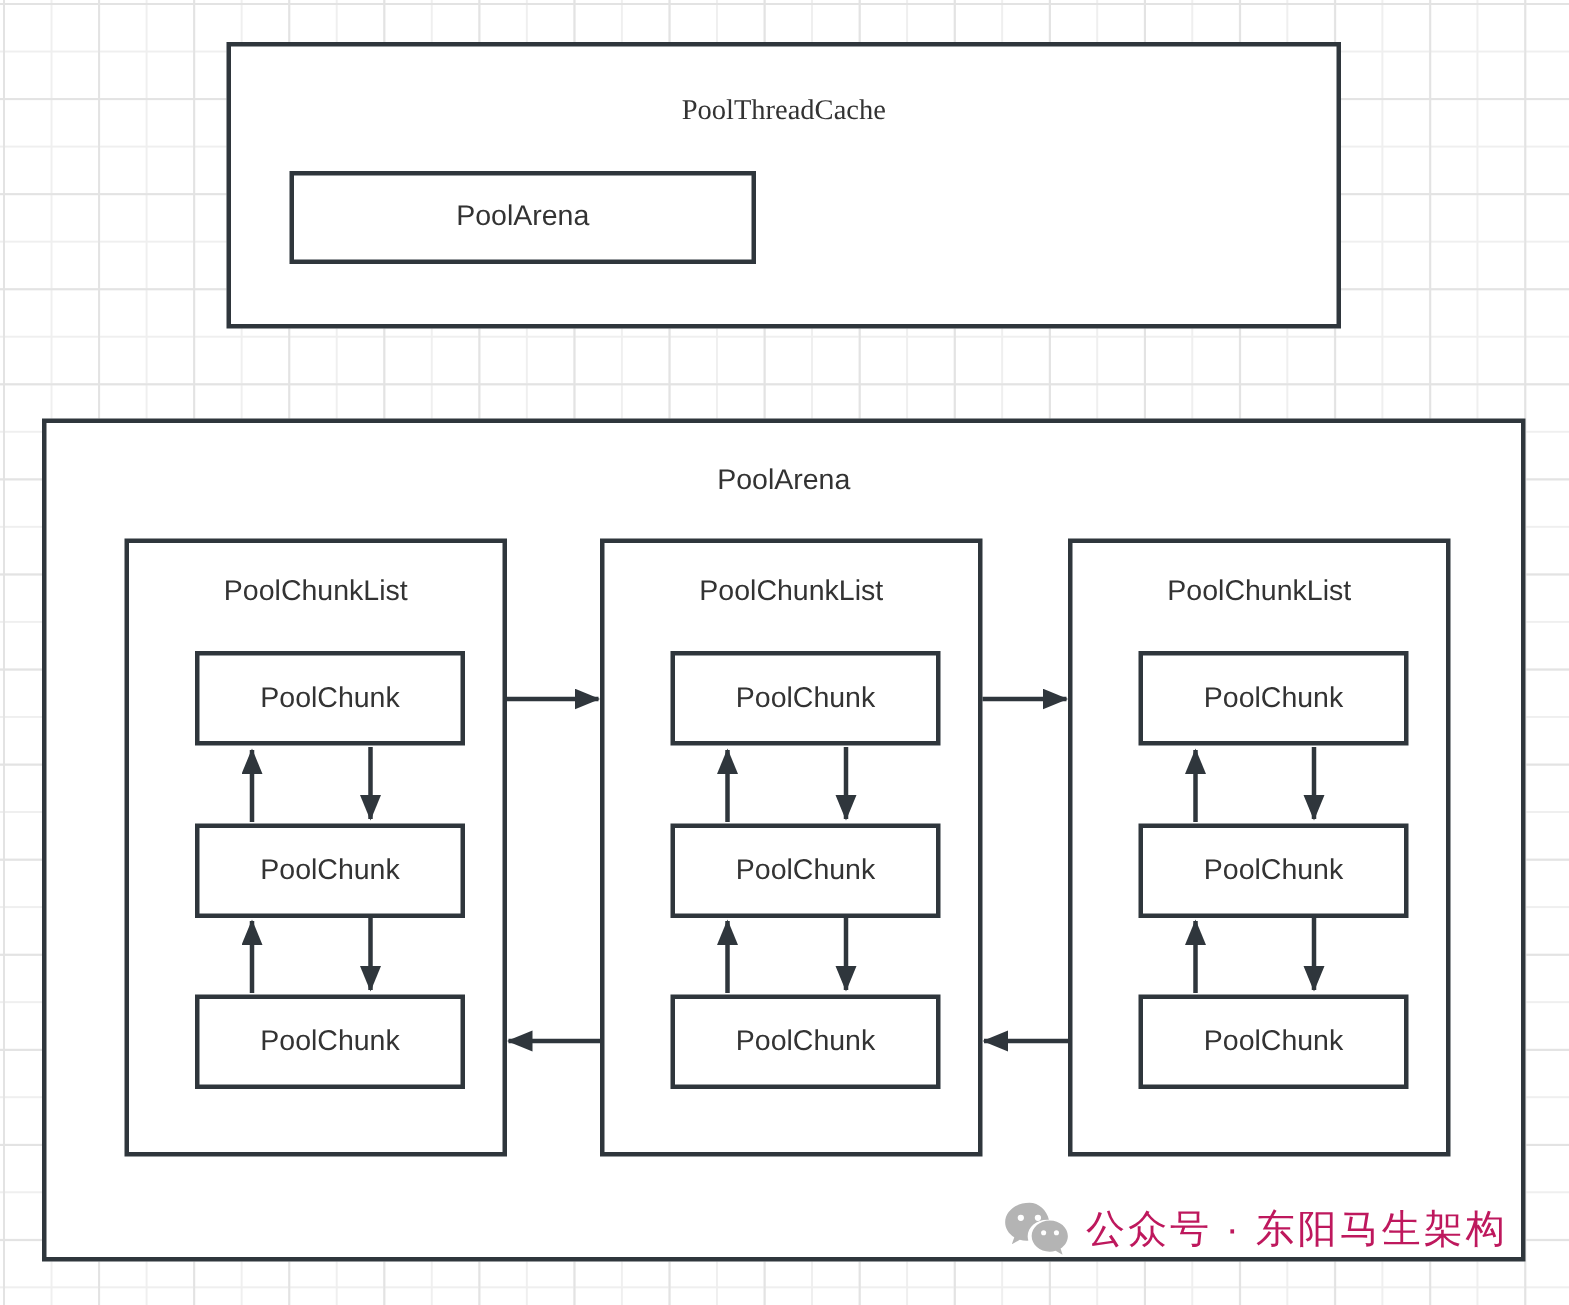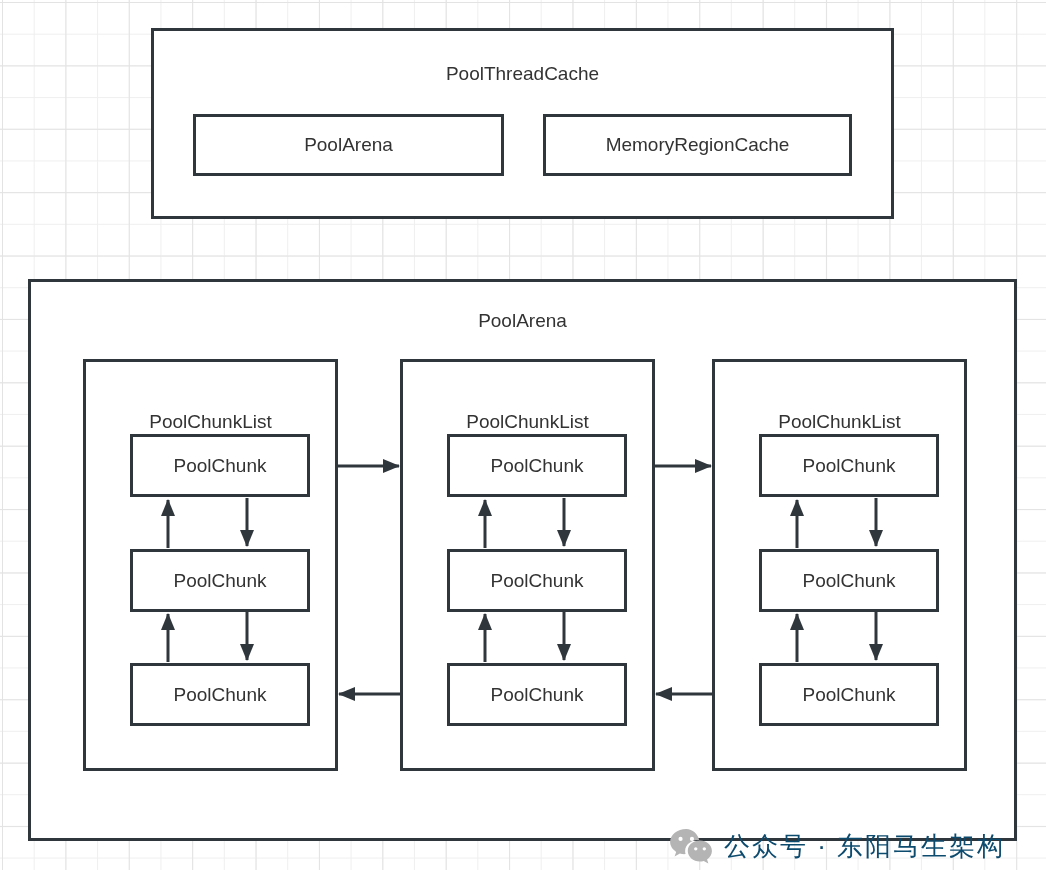--- a/index.html
+++ b/index.html
@@ -34,37 +34,37 @@
     left: 0; right: 0;
     text-align: center;
   }
   .leaf {
     display: flex;
     align-items: center;
     justify-content: center;
   }
   
   #pool-thread-cache { left: 151px; top: 28px; width: 743px; height: 191px; }
-  #ptc-title { top: 32px; }
+  #ptc-title { top: 32px; font-family: Liberation Serif, serif; }
   #ptc-pool-arena       { left: 39px;  top: 83px; width: 311px; height: 62px; }
   #ptc-memory-region    { left: 389px; top: 83px; width: 309px; height: 62px; }
   
   #pool-arena { left: 28px; top: 279px; width: 989px; height: 562px; }
   #arena-title { top: 28px; }
   .chunk-list {
     position: absolute;
     box-sizing: border-box;
     background: transparent;
     border: 3px solid #2f363c;
     top: 77px; width: 255px; height: 412px;
   }
   #chunk-list-0 { left: 52px; }
   #chunk-list-1 { left: 369px; }
   #chunk-list-2 { left: 681px; }
-  .chunk-list-title { top: 22px; margin-top: 27px; }
+  .chunk-list-title { top: 22px; }
   .pool-chunk {
     position: absolute;
     box-sizing: border-box;
     background: #ffffff;
     border: 3px solid #2f363c;
     left: 44px; width: 180px; height: 63px;
   }
   .chunk-row-0 { top: 72px; }
   .chunk-row-1 { top: 187px; }
   .chunk-row-2 { top: 301px; }
@@ -76,38 +76,34 @@
   }
   #arrow-layer line { stroke: #2f363c; stroke-width: 3px; }
   
   #watermark {
     position: absolute;
     left: 668px; top: 800px;
     display: flex;
     align-items: center;
     gap: 10px;
     z-index: 5;
-    color: #0c4a6e;
+    color: #be185d;
     font-size: 26px;
     letter-spacing: 2px;
     white-space: nowrap;
-    margin-top: 27px;
   }
   #watermark svg { display: block; }
 </style>
 </head>
 <body>
 
 <div class="box" id="pool-thread-cache">
   <div class="title-row label" id="ptc-title">PoolThreadCache</div>
   <div class="box leaf" id="ptc-pool-arena">
     <span class="label">PoolArena</span>
-  </div>
-  <div class="box leaf" id="ptc-memory-region">
-    <span class="label">MemoryRegionCache</span>
   </div>
 </div>
 
 <div class="box" id="pool-arena">
   <div class="title-row label" id="arena-title">PoolArena</div>
 
   <svg id="arrow-layer" viewBox="0 0 983 556" xmlns="http://www.w3.org/2000/svg">
     <defs>
       <marker id="ah" markerUnits="userSpaceOnUse" markerWidth="20" markerHeight="16" refX="16" refY="7" orient="auto">
         <path d="M0,0 L17,7 L0,14 Z" fill="#2f363c"></path>

